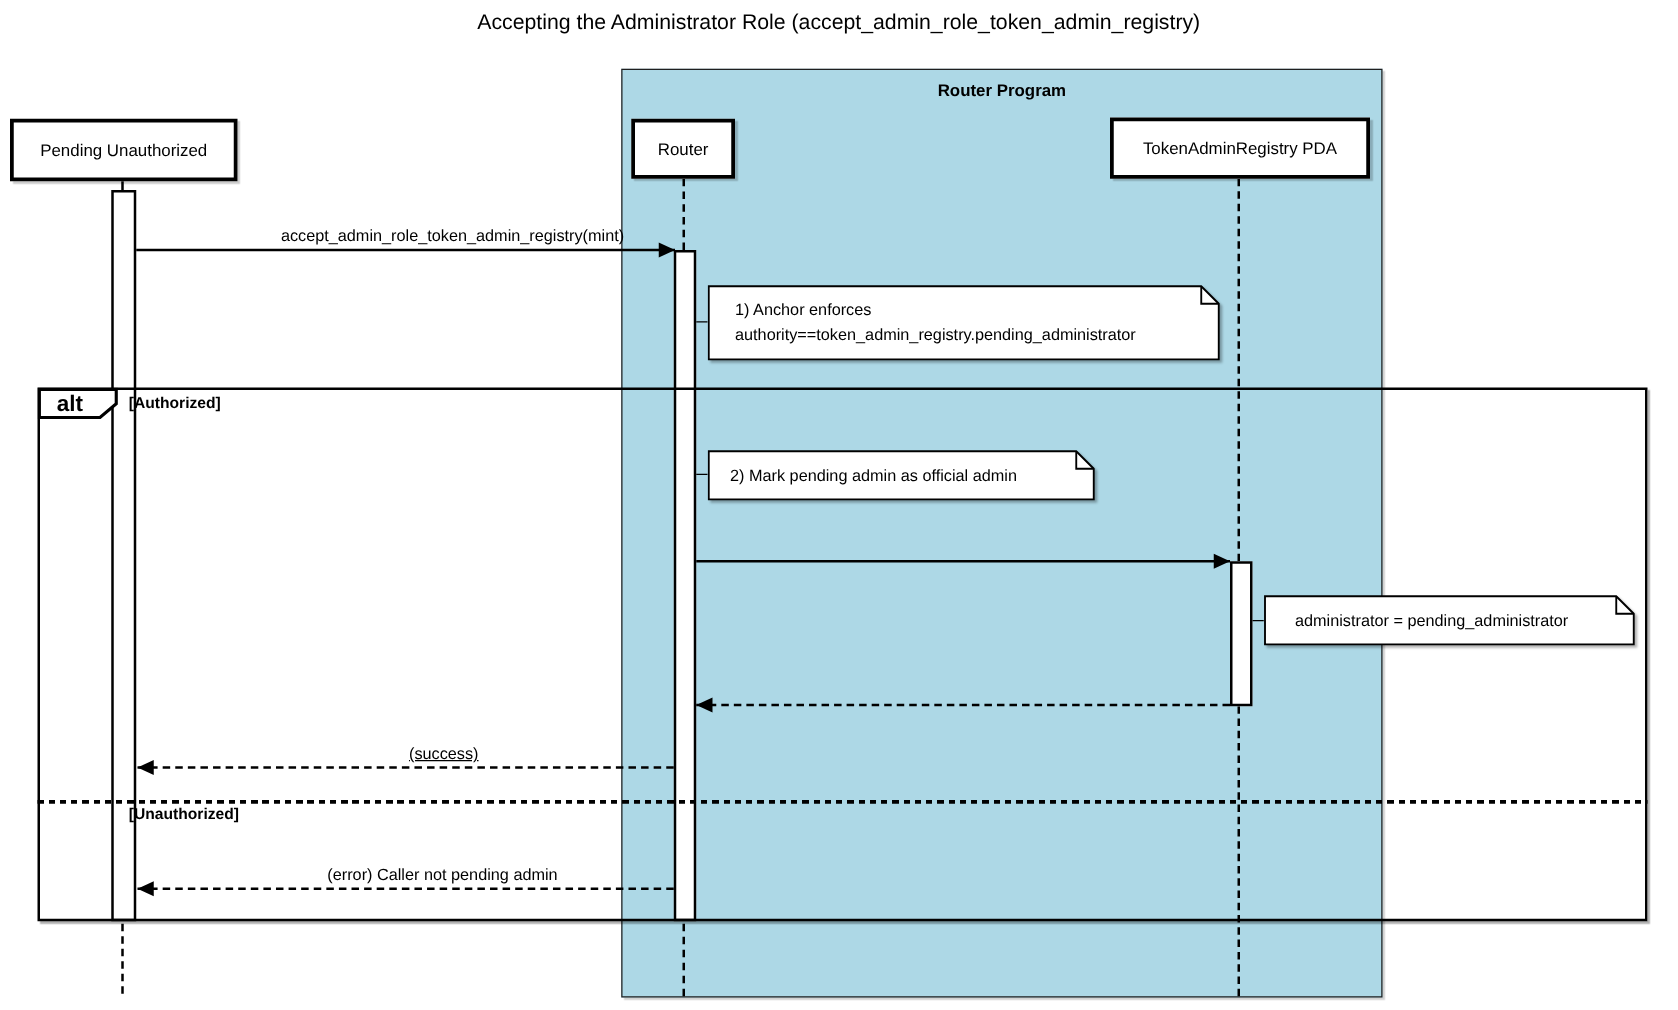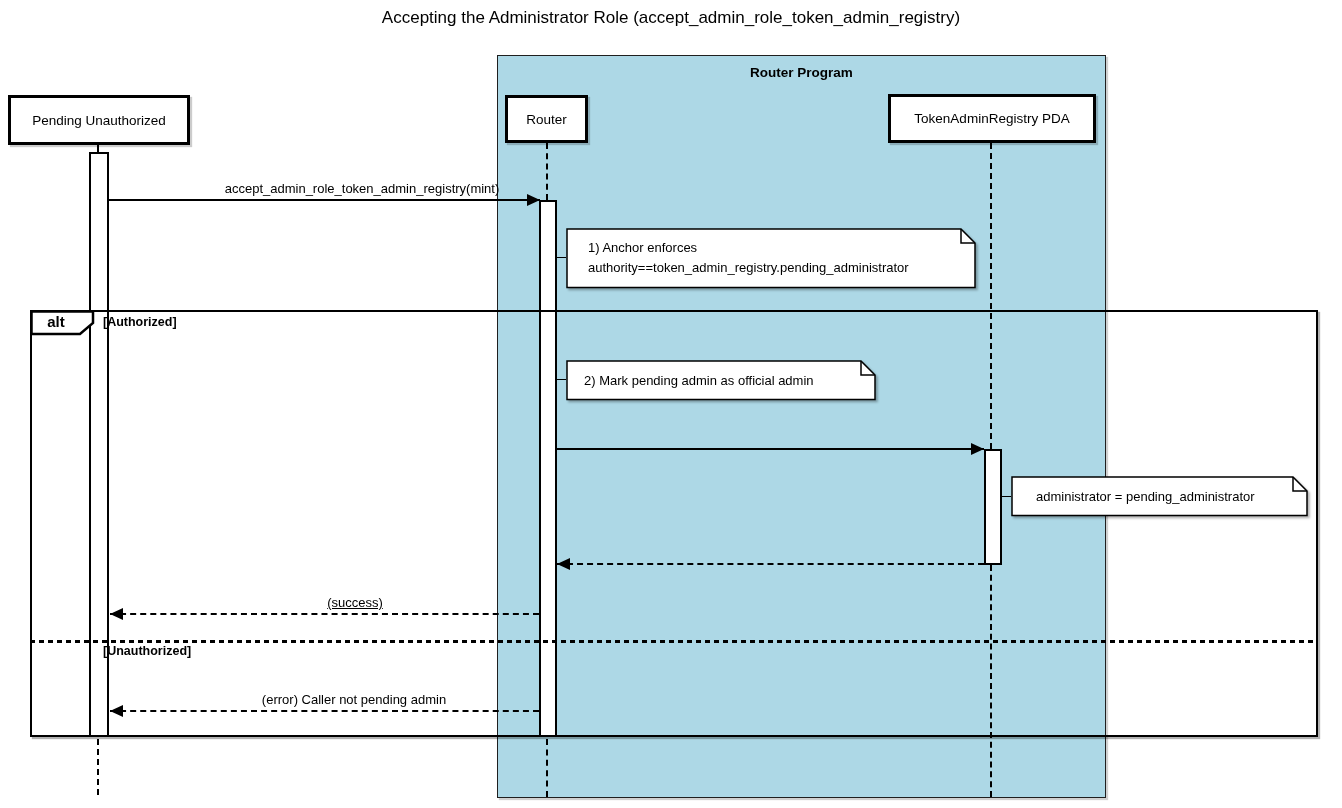--- a/index.html
+++ b/index.html
@@ -67,21 +67,21 @@
     left: 30px; top: 310px; width: 1288px; height: 427px;
     border: 2.5px solid #000;
     box-shadow: 2px 2px 1px rgba(0,0,0,0.3);
     z-index: 5;
     pointer-events: none;
   }
   .alt-pentagon { left: 30px; top: 310px; z-index: 6; }
   .alt-operator {
     left: 30px; top: 313px; width: 52px;
     text-align: center;
-    font-weight: bold; font-size: 15px;
+    font-weight: bold; font-size: 18px;
     z-index: 7;
   }
   .guard {
     font-weight: bold; font-size: 12.5px;
     z-index: 6;
   }
   .guard-1 { left: 103px; top: 315px; }
   .guard-2 { left: 103px; top: 644px; }
   .alt-divider {
     left: 30px; top: 640px; width: 1288px; height: 2.5px;

